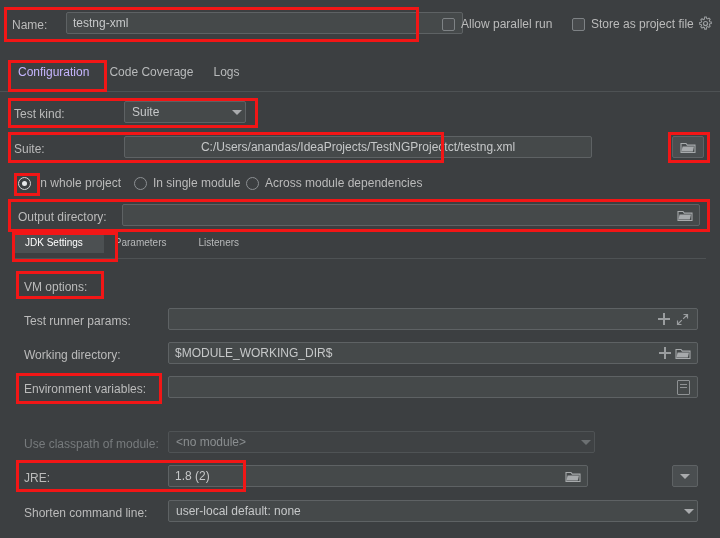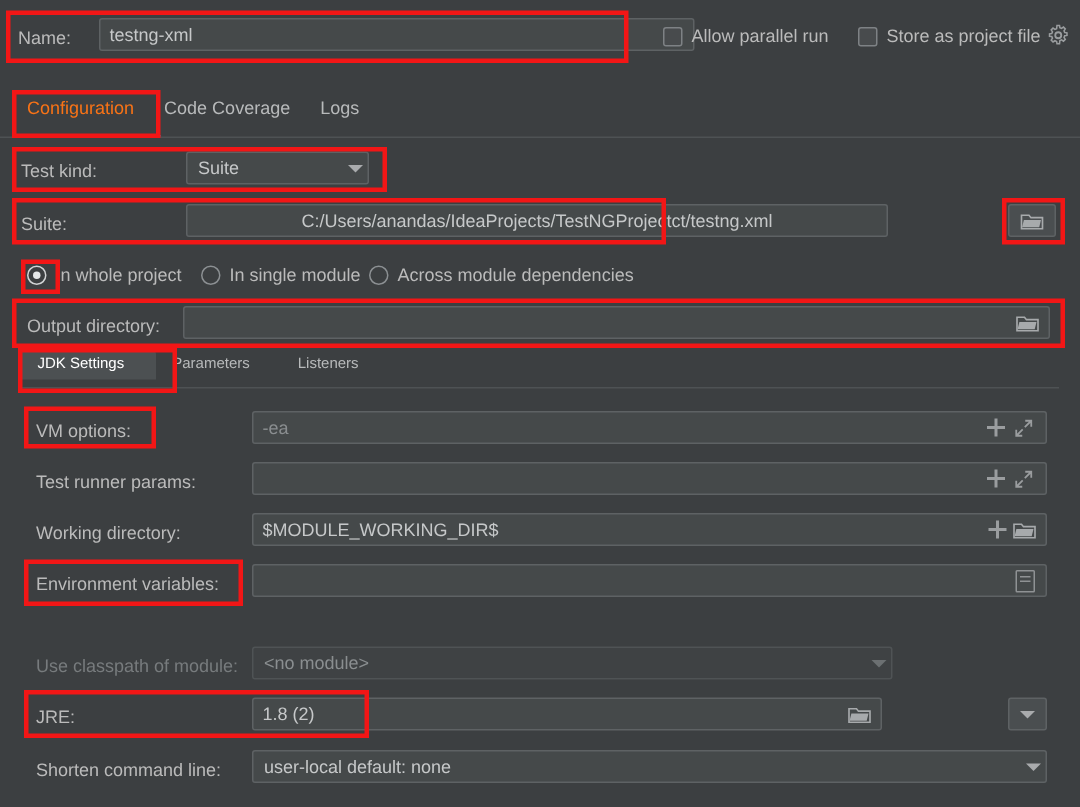--- a/index.html
+++ b/index.html
@@ -109,21 +109,21 @@
     content: ""; width: 5px; height: 5px; border-radius: 50%; background: #e6e8e9;
   }
   .opt { display: flex; align-items: center; gap: 6px; }
 
   
   .tabbar { display: flex; align-items: flex-end; gap: 0; }
   .tab {
     padding: 3px 10px 6px 10px;
     color: #b8babb; font-size: 12px; white-space: nowrap;
   }
-  .tab.active { color: #f97316; }
+  .tab.active { color: #c4b5fd; }
   .tabline { position: absolute; height: 2px; background: #4a88c7; }
   .subtab {
     padding: 3px 21px 5px 11px;
     font-size: 10px; color: #b8babb; white-space: nowrap;
   }
   .subtab.active { color: #ffffff; background: #4c5052; border-radius: 2px 2px 0 0; }
   .sep-line { position: absolute; height: 1px; background: #4e5254; }
 
   
   .redbox {
@@ -218,27 +218,20 @@
 
   <div class="tabbar abs" style="left:14px; top:234px;">
     <span class="subtab active">JDK Settings</span>
     <span class="subtab">Parameters</span>
     <span class="subtab">Listeners</span>
   </div>
   <div class="sep-line" style="left:14px; top:258px; width:692px;"></div>
 
   <span class="lbl abs" style="left:24px; top:280px;">VM options:</span>
 
-  <div class="field abs" style="left:168px; top:274px; width:530px;">
-    <span class="val ghost">-ea</span>
-    <span class="plus-ico"></span>
-    <svg class="expand-ico" viewBox="0 0 13 13" aria-hidden="true">
-      <path d="M7.5 1.5h4v4M11.5 1.5L7.2 5.8M5.5 11.5h-4v-4M1.5 11.5l4.3-4.3" fill="none" stroke="#9a9d9f" stroke-width="1.2"></path>
-    </svg>
-  </div>
 
   <span class="lbl abs" style="left:24px; top:314px;">Test runner params:</span>
 
   <div class="field empty abs" style="left:168px; top:308px; width:530px;">
     <span class="val"></span>
     <span class="plus-ico"></span>
     <svg class="expand-ico" viewBox="0 0 13 13" aria-hidden="true">
       <path d="M7.5 1.5h4v4M11.5 1.5L7.2 5.8M5.5 11.5h-4v-4M1.5 11.5l4.3-4.3" fill="none" stroke="#9a9d9f" stroke-width="1.2"></path>
     </svg>
   </div>

